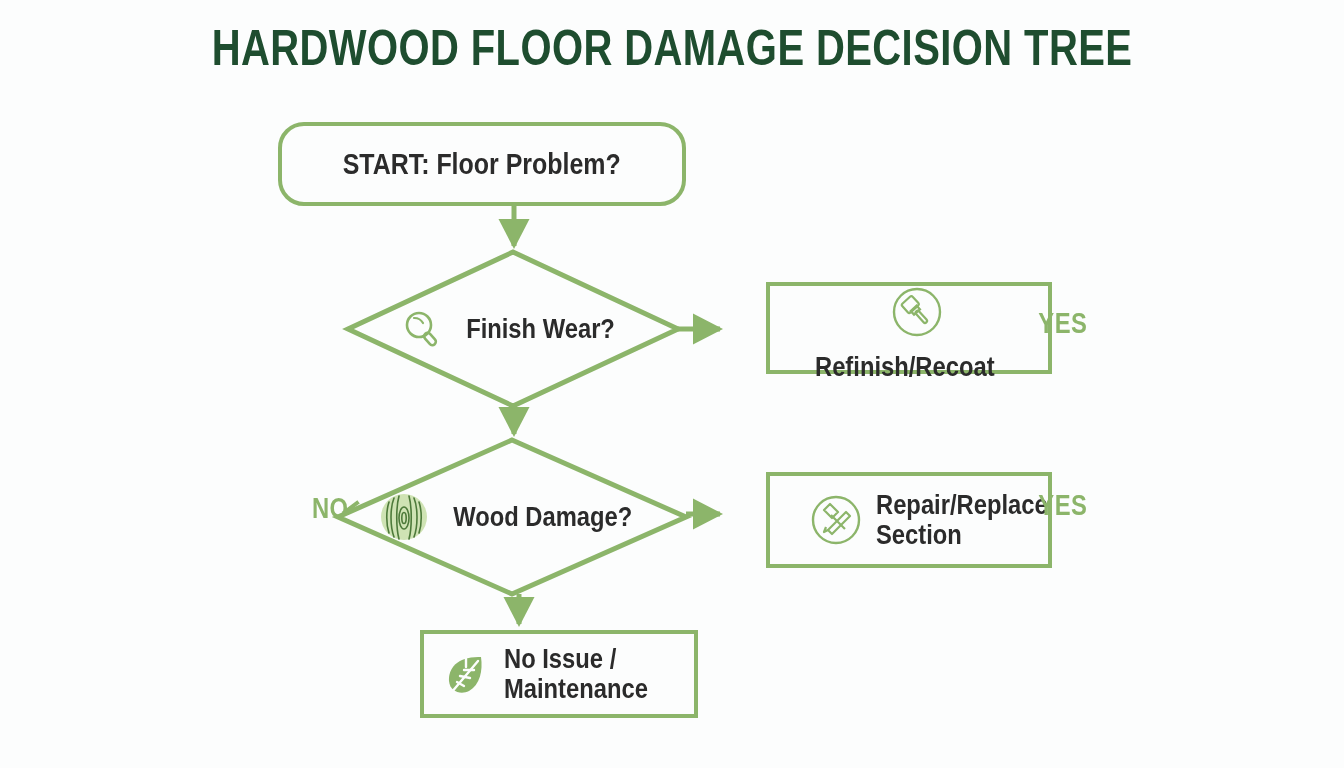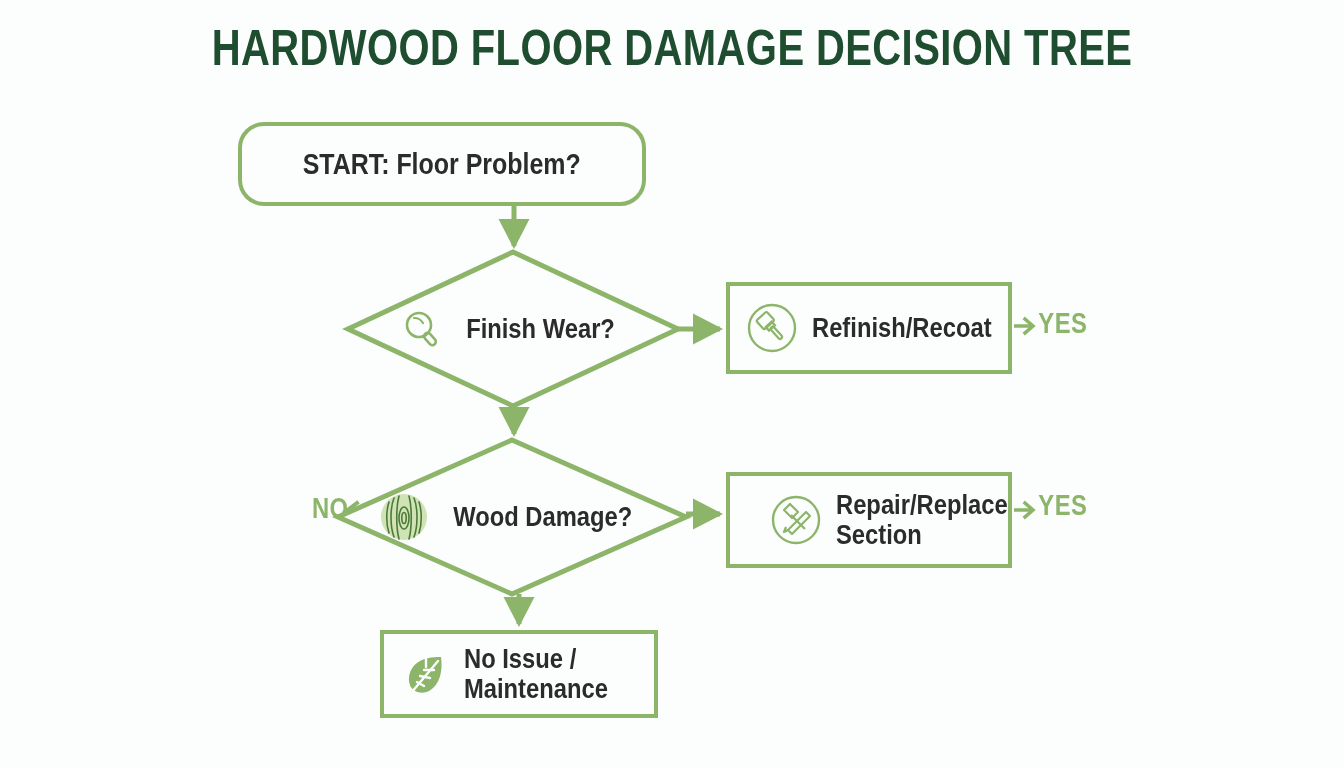--- a/index.html
+++ b/index.html
@@ -23,20 +23,21 @@
   .layer-svg {
     position: absolute;
     left: 0; top: 0;
     width: 1344px;
     height: 768px;
     pointer-events: none;
   }
   .node {
     position: absolute;
     box-sizing: border-box;
+    margin-left: 40px;
   }
 
   
   #title {
     position: absolute;
     left: 0;
     top: 18px;
     width: 1344px;
     text-align: center;
     font-size: 50px;
@@ -106,21 +107,21 @@
   }
   .outcome-box .label {
     font-size: 27px;
     font-weight: bold;
     color: #2b2b2b;
     line-height: 1.12;
     transform: scaleX(0.88);
     transform-origin: 0 50%;
     white-space: pre-line;
   }
-  #box-refinish { left: 726px; top: 282px; width: 286px; height: 92px; }
+  #box-refinish { left: 726px; top: 282px; width: 286px; height: 92px; flex-direction: column; }
   #box-repair   { left: 726px; top: 472px; width: 286px; height: 96px; padding-left: 40px; }
   #box-noissue  { left: 380px; top: 630px; width: 278px; height: 88px; gap: 12px; }
 
   
   .edge-label {
     position: absolute;
     font-size: 29px;
     font-weight: bold;
     color: #8cb56a;
     transform: scaleX(0.82);

